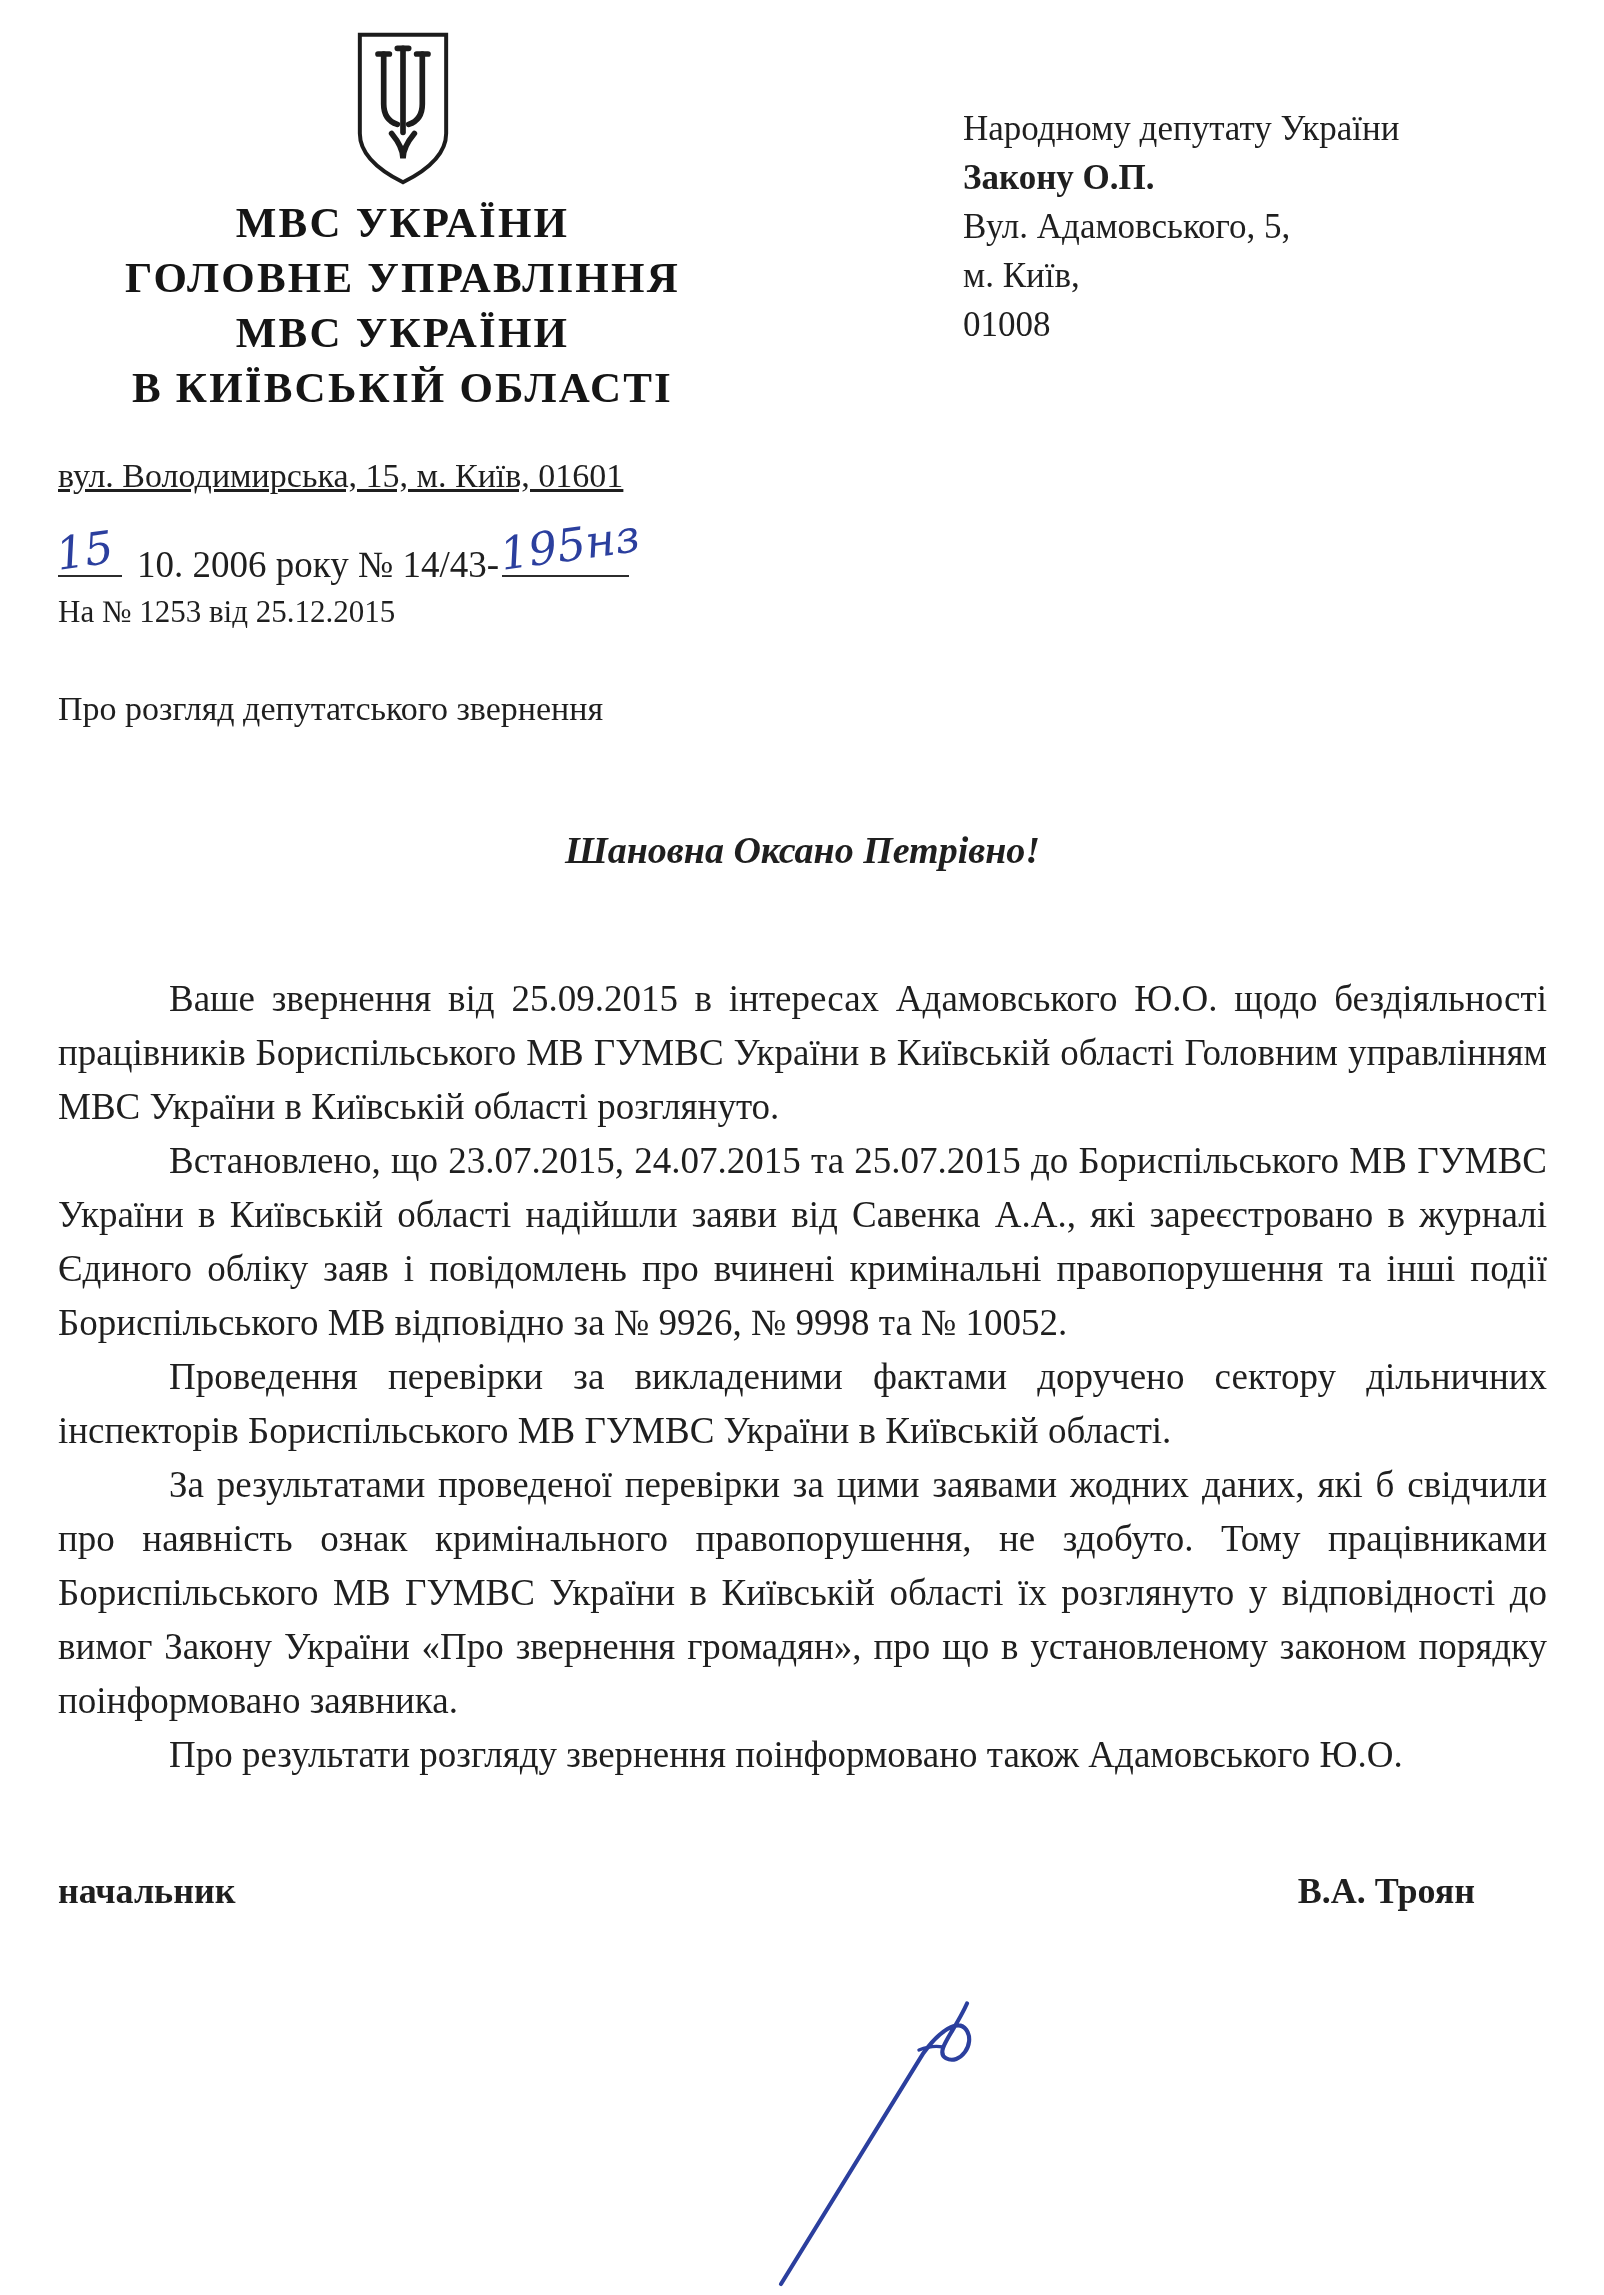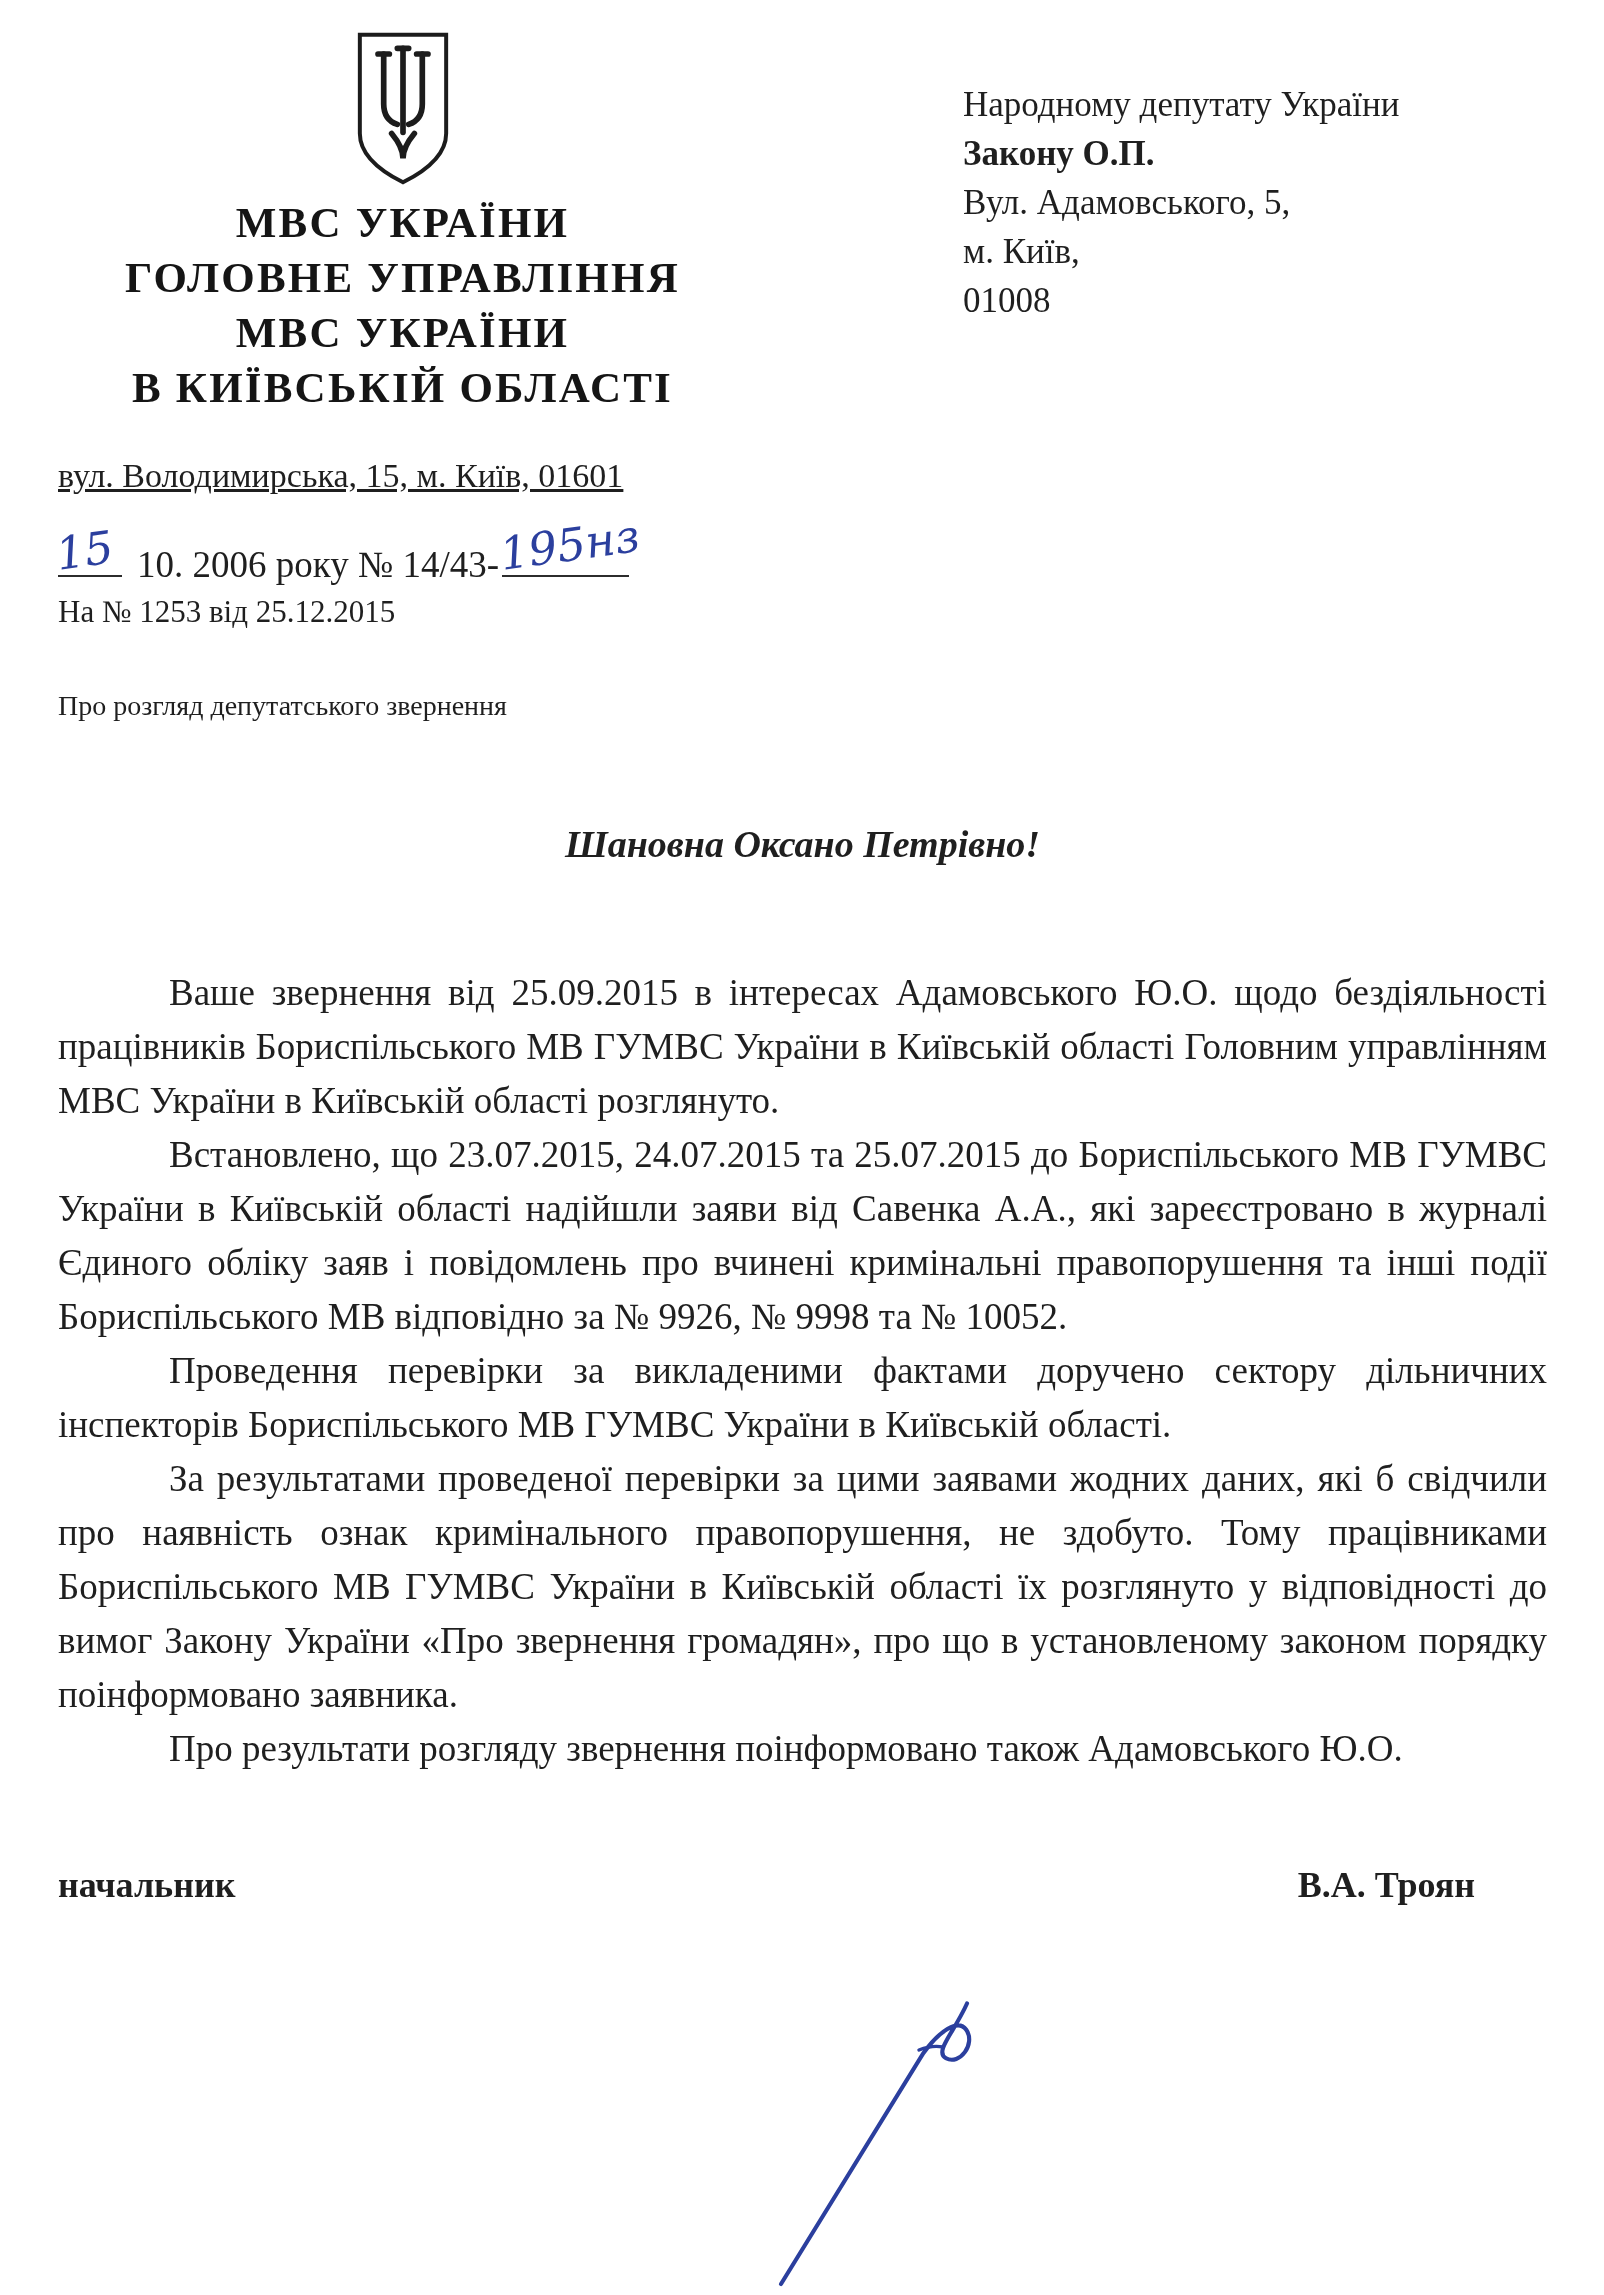--- a/index.html
+++ b/index.html
@@ -39,21 +39,21 @@
   .emblem svg { width: 100%; height: 100%; }
   .org-name {
     font-weight: bold;
     font-size: 43px;
     line-height: 1.28;
     letter-spacing: 2.2px;
     color: #151515;
   }
   .recipient {
     width: 554px;
-    margin-top: 80px;
+    margin-top: 104px;
     font-size: 35px;
     line-height: 1.4;
     text-align: left;
     padding-right: 30px;
   }
   .recipient .bold { font-weight: bold; }
 
   
   .org-address {
     margin-top: 42px;
@@ -85,21 +85,21 @@
     white-space: nowrap;
     transform: rotate(-8deg);
     transform-origin: left bottom;
   }
   .reply-line {
     margin-top: 7.5px;
     font-size: 31px;
   }
   .subject {
     margin-top: 60px;
-    font-size: 28px;
+    font-size: 34px;
   }
 
   
   .salutation {
     margin-top: 100px;
     text-align: center;
     font-weight: bold;
     font-style: italic;
     font-size: 38px;
   }

